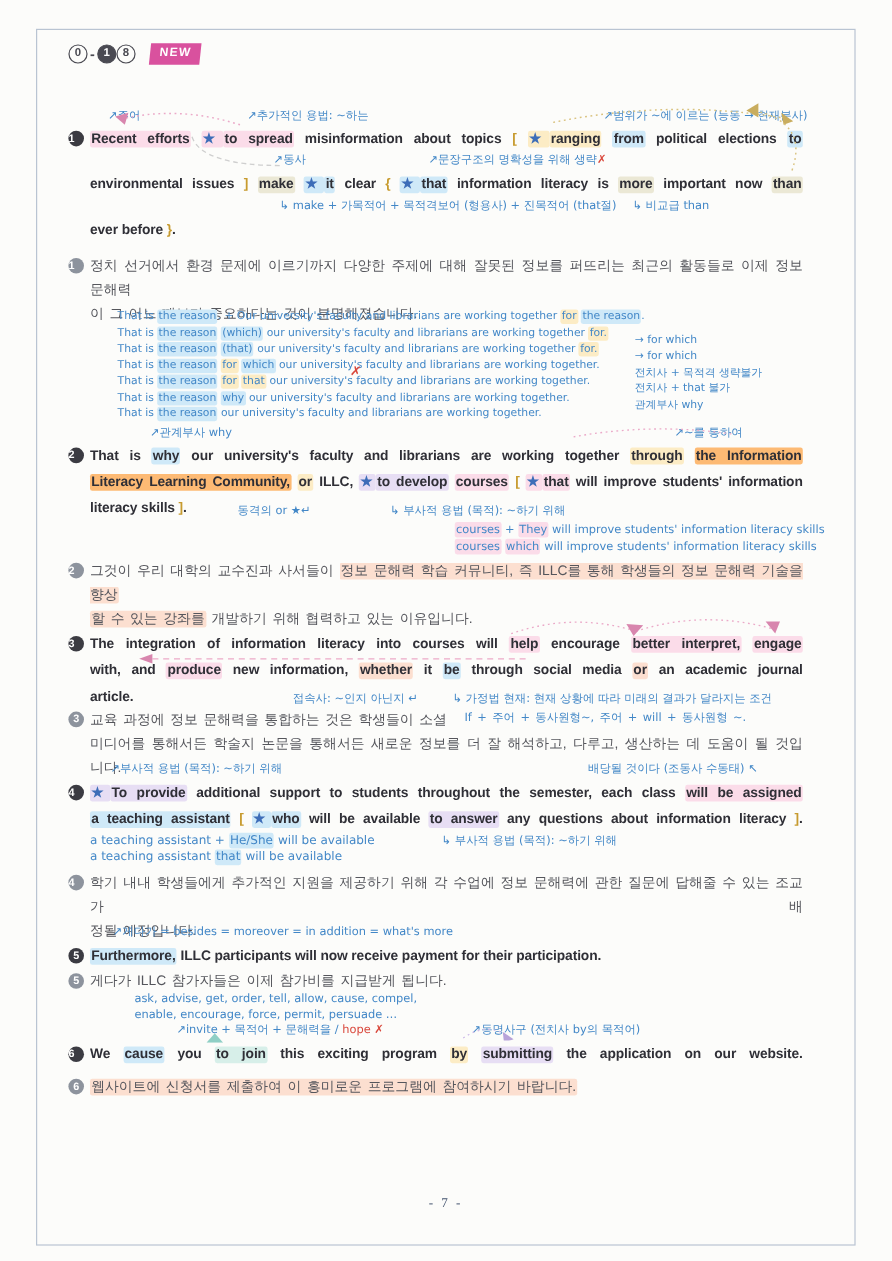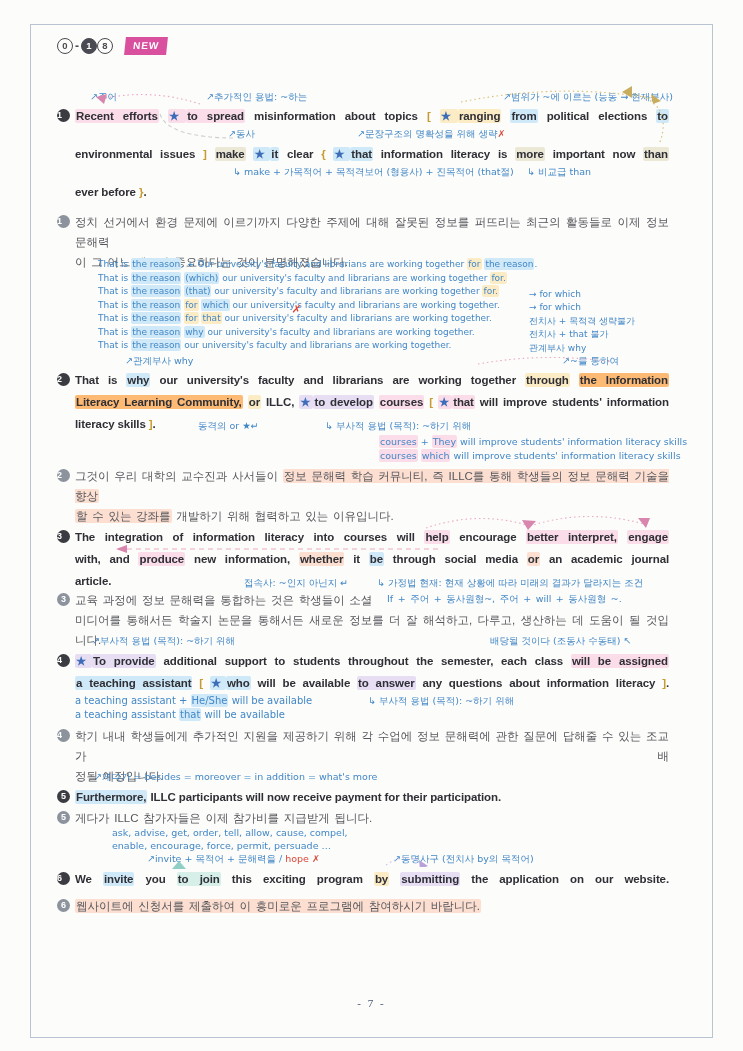--- a/index.html
+++ b/index.html
@@ -13,21 +13,21 @@
   .just{text-align:justify;text-align-last:justify;}
   .mark{position:absolute;left:0;top:4px;width:13px;height:13px;border-radius:50%;
         background:#3b3b42;color:#fff;font:700 9px/13px "Liberation Sans",sans-serif;text-align:center;}
   .kor .mark{background:#8d939d;top:3px;}
   .annrow{position:relative;}
   .ann{position:absolute;top:0;white-space:nowrap;font:400 9.5px/14px "DejaVu Sans",sans-serif;color:#4287c7;}
   .eng .ann{top:6px;font-weight:400;letter-spacing:0;}
   .kor .ann{top:2px;}
   .rr{position:relative;height:13.5px;white-space:nowrap;
       font:400 9px/13.5px "DejaVu Sans",sans-serif;color:#4287c7;padding-left:14px;}
-  .rn{position:absolute;left:445px;top:16px;text-align:right;}
+  .rn{position:absolute;left:445px;top:6px;text-align:right;}
   .crow{position:relative;height:14px;padding-left:322px;white-space:nowrap;
         font:400 9.5px/14px "DejaVu Sans",sans-serif;color:#4287c7;}
   .trow{position:relative;height:14px;padding-left:18px;white-space:nowrap;
         font:400 10px/14px "DejaVu Sans",sans-serif;color:#4287c7;}
   .hl-pk{background:#fbdce9;padding:1px 1px;border-radius:2px;}
   .hl-bl{background:#cfe9f8;padding:1px 1px;border-radius:2px;}
   .hl-yl{background:#fcecc5;padding:1px 1px;border-radius:2px;}
   .hl-tn{background:#ebe8d5;padding:1px 1px;border-radius:2px;}
   .hl-gy{background:#fdba74;padding:1px 1px;border-radius:2px;}
   .hl-pu{background:#e7def4;padding:1px 1px;border-radius:2px;}
@@ -212,21 +212,21 @@
     </div>
     <div class="annrow" style="height:13px">
       <span class="ann" style="left:55px">enable, encourage, force, permit, persuade …</span>
     </div>
     <div class="annrow" style="height:16px">
       <span class="ann" style="left:90px"><span>↗invite + 목적어 + 문해력을 / </span><span class="c-red">hope ✗</span></span>
       <span class="ann" style="left:336px">↗동명사구 (전치사  by의 목적어)</span>
     </div>
     <div class="r eng just">
       <span class="mark">6</span>
-      <span><span>We </span><span class="hl-bl">invite</span><span> you </span><span class="hl-te">to join</span><span> this exciting program </span><span class="hl-yl">by</span><span> </span><span class="hl-pu">submitting</span><span> the application on our website.</span></span>
+      <span><span>We </span><span class="hl-bl">cause</span><span> you </span><span class="hl-te">to join</span><span> this exciting program </span><span class="hl-yl">by</span><span> </span><span class="hl-pu">submitting</span><span> the application on our website.</span></span>
     </div>
   </div>
 
   <div class="sec" style="top:896px">
     <div class="r kor">
       <span class="mark">6</span>
       <span><span class="hl-sa">웹사이트에 신청서를 제출하여 이 흥미로운 프로그램에 참여하시기 바랍니다.</span></span>
     </div>
   </div>
 

